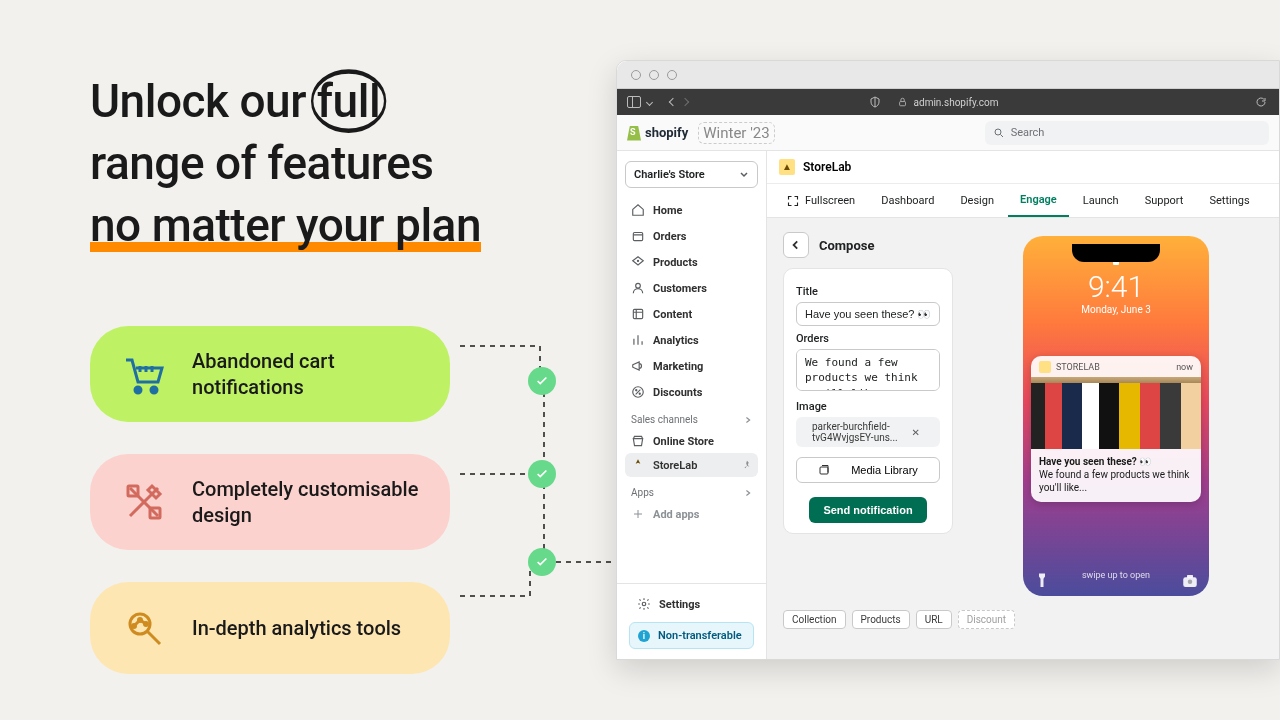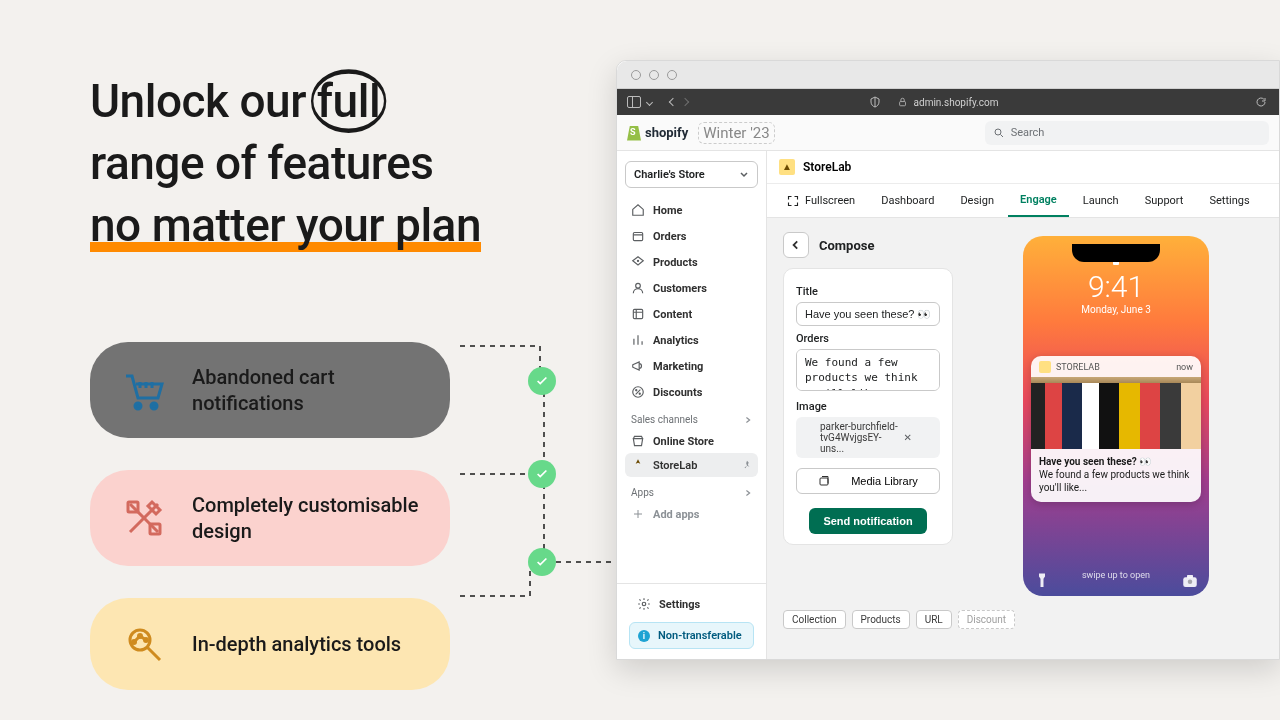--- a/index.html
+++ b/index.html
@@ -7,21 +7,21 @@
   .stage { position: relative; width: 1280px; height: 720px; }
 
   
   .left-col { position: absolute; left: 90px; top: 70px; width: 470px; }
   .headline { font-size: 46px; line-height: 1.35; color: #1a1a1a; font-weight: 500; letter-spacing: -0.5px; }
   .headline .circled { position: relative; display: inline-block; }
   .headline .circled svg { position: absolute; left: -8px; top: -6px; width: calc(100% + 16px); height: calc(100% + 12px); pointer-events: none; }
   .underline-span { display: inline; box-shadow: inset 0 -10px 0 0 #ff8a00; }
   .cards { margin-top: 70px; display: flex; flex-direction: column; gap: 32px; }
   .feature-card { display: flex; align-items: center; gap: 24px; border-radius: 38px; padding: 22px 30px; width: 360px; color: #1a1a1a; }
-  .feature-card.blue { background: #737373; margin-top: 16px; }
+  .feature-card.blue { background: #bef264; }
   .feature-card.red  { background: #fbd2ce; }
   .feature-card.yellow { background: #fde6b2; }
   .feature-card .icon { width: 48px; height: 48px; flex: 0 0 48px; display: flex; align-items: center; justify-content: center; }
   .feature-card .text { font-size: 20px; font-weight: 500; line-height: 1.3; }
 
   .connector-svg { position: absolute; left: 440px; top: 340px; width: 200px; height: 300px; pointer-events: none; }
   .check-badge { position: absolute; width: 28px; height: 28px; border-radius: 50%; background: #67d98a; display: flex; align-items: center; justify-content: center; color: #fff; }
   .check-badge svg { width: 14px; height: 14px; }
   .cb1 { left: 528px; top: 367px; }
   .cb2 { left: 528px; top: 460px; }
@@ -79,21 +79,21 @@
   .compose-col { width:170px; }
   .compose-head { display:flex; align-items:center; gap:10px; margin-bottom:10px; }
   .back-btn { width:26px; height:26px; border:1px solid #c9c9c9; background:#fff; border-radius:6px; display:flex; align-items:center; justify-content:center;}
   .compose-head h3 { font-size:13px; font-weight:700; color:#202223;}
   .compose-card { background:#fff; border:1px solid #e4e4e4; border-radius:10px; padding:10px 12px; font-size:11px; }
   .compose-card label { display:block; color:#202223; font-size:11px; font-weight:500; margin:6px 0 4px;}
   .field-input { width:100%; border:1px solid #c9c9c9; border-radius:6px; padding:5px 8px; font-size:11px; color:#202223; }
   .field-textarea { width:100%; border:1px solid #c9c9c9; border-radius:6px; padding:5px 8px; font-size:11px; color:#202223; line-height:1.4; height:42px; resize:none;}
   .image-drop { border:1px dashed #c9c9c9; border-radius:6px; height:48px; display:flex; align-items:center; justify-content:center; margin-bottom:10px;}
   .image-drop .select-link { background:#eef1f1; border-radius:4px; padding:3px 8px; font-size:10px; color:#005bd3;}
-  .file-chip { display:flex; align-items:center; background:#f1f2f3; border-radius:6px; padding:4px 24px; font-size:10px; color:#3a3a3a; margin-bottom:10px; }
+  .file-chip { display:flex; align-items:center; background:#f1f2f3; border-radius:6px; padding:4px 16px; font-size:10px; color:#3a3a3a; margin-bottom:10px; }
   .file-chip .close { margin-left:auto; color:#5c5f62; padding:0 4px; cursor:pointer;}
   .media-btn { width:100%; border:1px solid #c9c9c9; background:#fff; border-radius:6px; padding:6px 0; font-size:11px; display:flex; align-items:center; justify-content:center; gap:21px; }
   .send-btn { display:block; margin:14px auto 0; background:#006e52; color:#fff; border:none; border-radius:6px; padding:7px 14px; font-size:11px; font-weight:600;}
   .chip-row { display:flex; gap:6px; padding:0 16px 10px; flex-wrap:wrap; }
   .target-chip { border:1px solid #c9c9c9; background:#fff; border-radius:4px; padding:3px 8px; font-size:10px; color:#3a3a3a;}
   .target-chip.ghost { color:#a0a0a0; border-style:dashed;}
 
   
   .phone-col { flex:1; display:flex; justify-content:center; align-items:flex-start; padding-top:4px; }
   .phone { width:186px; height:360px; background:#000; border-radius:26px; position:relative; }

